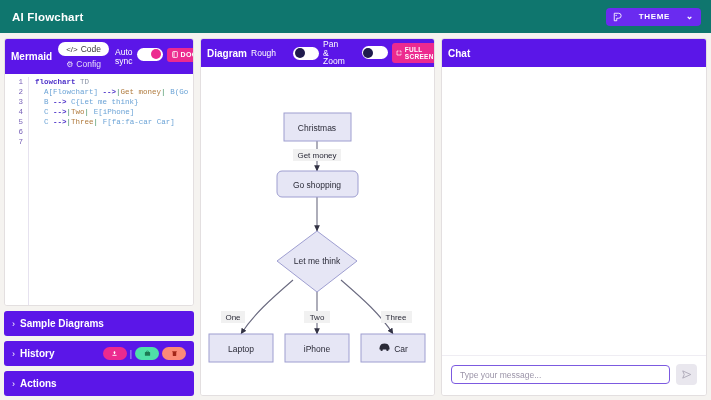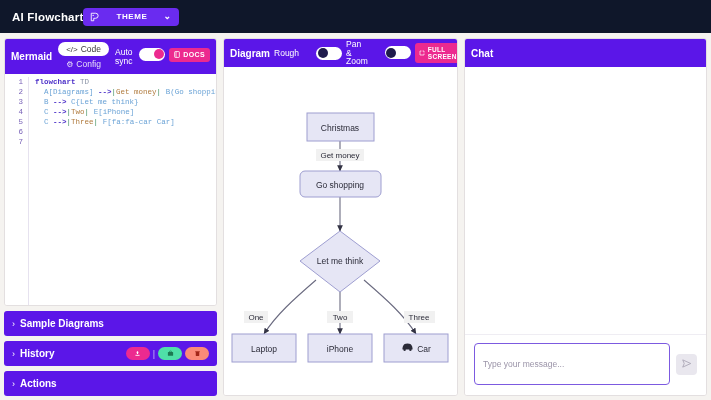--- a/index.html
+++ b/index.html
@@ -6,23 +6,24 @@
   html, body {
     width: 711px; height: 400px;
     overflow: hidden;
     background: #f5f3f0;
     font-family: "Liberation Sans", sans-serif;
   }
 
   
   #app-header {
     height: 33px;
-    background: #0f172a;
+    background: #0f766e;
     display: flex;
     align-items: center;
+    justify-content: space-between;
     padding: 0 10px 0 12px;
   }
   #app-title {
     color: #ffffff;
     font-size: 11.5px;
     font-weight: bold;
     letter-spacing: .2px;
   }
   #theme-button {
     display: flex; align-items: center; gap: 16px;
@@ -46,21 +47,21 @@
   }
   .panel {
     background: #ffffff;
     border: 1px solid #e3dfe0;
     border-radius: 3px;
     display: flex;
     flex-direction: column;
     overflow: hidden;
   }
   #editor-column {
-    width: 213px;
+    width: 190px;
     display: flex;
     flex-direction: column;
     gap: 5px;
   }
   #editor-panel { flex: 1; min-height: 0; }
   #diagram-panel { width: 235px; }
   #chat-panel { flex: 1; }
 
   
   .panel-bar {
@@ -181,21 +182,21 @@
   
   #chat-body { flex: 1; background: #ffffff; }
   #chat-input-row {
     display: flex; align-items: center; gap: 6px;
     padding: 8px 9px 10px 9px;
     border-top: 1px solid #efedf3;
     background: #ffffff;
   }
   #chat-input {
     flex: 1;
-    height: 42px;
+    height: 19px;
     border: 1.5px solid #7c5ae0;
     border-radius: 4px;
     padding: 0 8px;
     font-size: 8.5px;
     color: #3a3a3a;
     font-family: "Liberation Sans", sans-serif;
     outline: none;
   }
   #chat-input::placeholder { color: #9b94a8; }
   #send-button {
@@ -264,21 +265,21 @@
           <div>1</div>
           <div>2</div>
           <div>3</div>
           <div>4</div>
           <div>5</div>
           <div>6</div>
           <div>7</div>
         </div>
         <div id="code-lines">
           <div><span class="tok-kw">flowchart</span> <span class="tok-dir">TD</span></div>
-          <div>&nbsp;&nbsp;<span class="tok-id">A[Diagrams]</span> <span class="tok-arrow">--&gt;</span><span class="tok-pipe">|</span><span class="tok-txt">Get money</span><span class="tok-pipe">|</span> <span class="tok-id">B(Go shopping)</span></div>
+          <div>&nbsp;&nbsp;<span class="tok-id">A[Flowchart]</span> <span class="tok-arrow">--&gt;</span><span class="tok-pipe">|</span><span class="tok-txt">Get money</span><span class="tok-pipe">|</span> <span class="tok-id">B(Go shopping)</span></div>
           <div>&nbsp;&nbsp;<span class="tok-id">B</span> <span class="tok-arrow">--&gt;</span> <span class="tok-id">C{Let me think}</span></div>
           <div>&nbsp;&nbsp;<span class="tok-id">C</span> <span class="tok-arrow">--&gt;</span><span class="tok-pipe">|</span><span class="tok-txt">Two</span><span class="tok-pipe">|</span> <span class="tok-id">E[iPhone]</span></div>
           <div>&nbsp;&nbsp;<span class="tok-id">C</span> <span class="tok-arrow">--&gt;</span><span class="tok-pipe">|</span><span class="tok-txt">Three</span><span class="tok-pipe">|</span> <span class="tok-id">F[fa:fa-car Car]</span></div>
           <div>&nbsp;</div>
         </div>
       </div>
     </div>
 
     <div class="accordion">
       <span class="chev">›</span>

